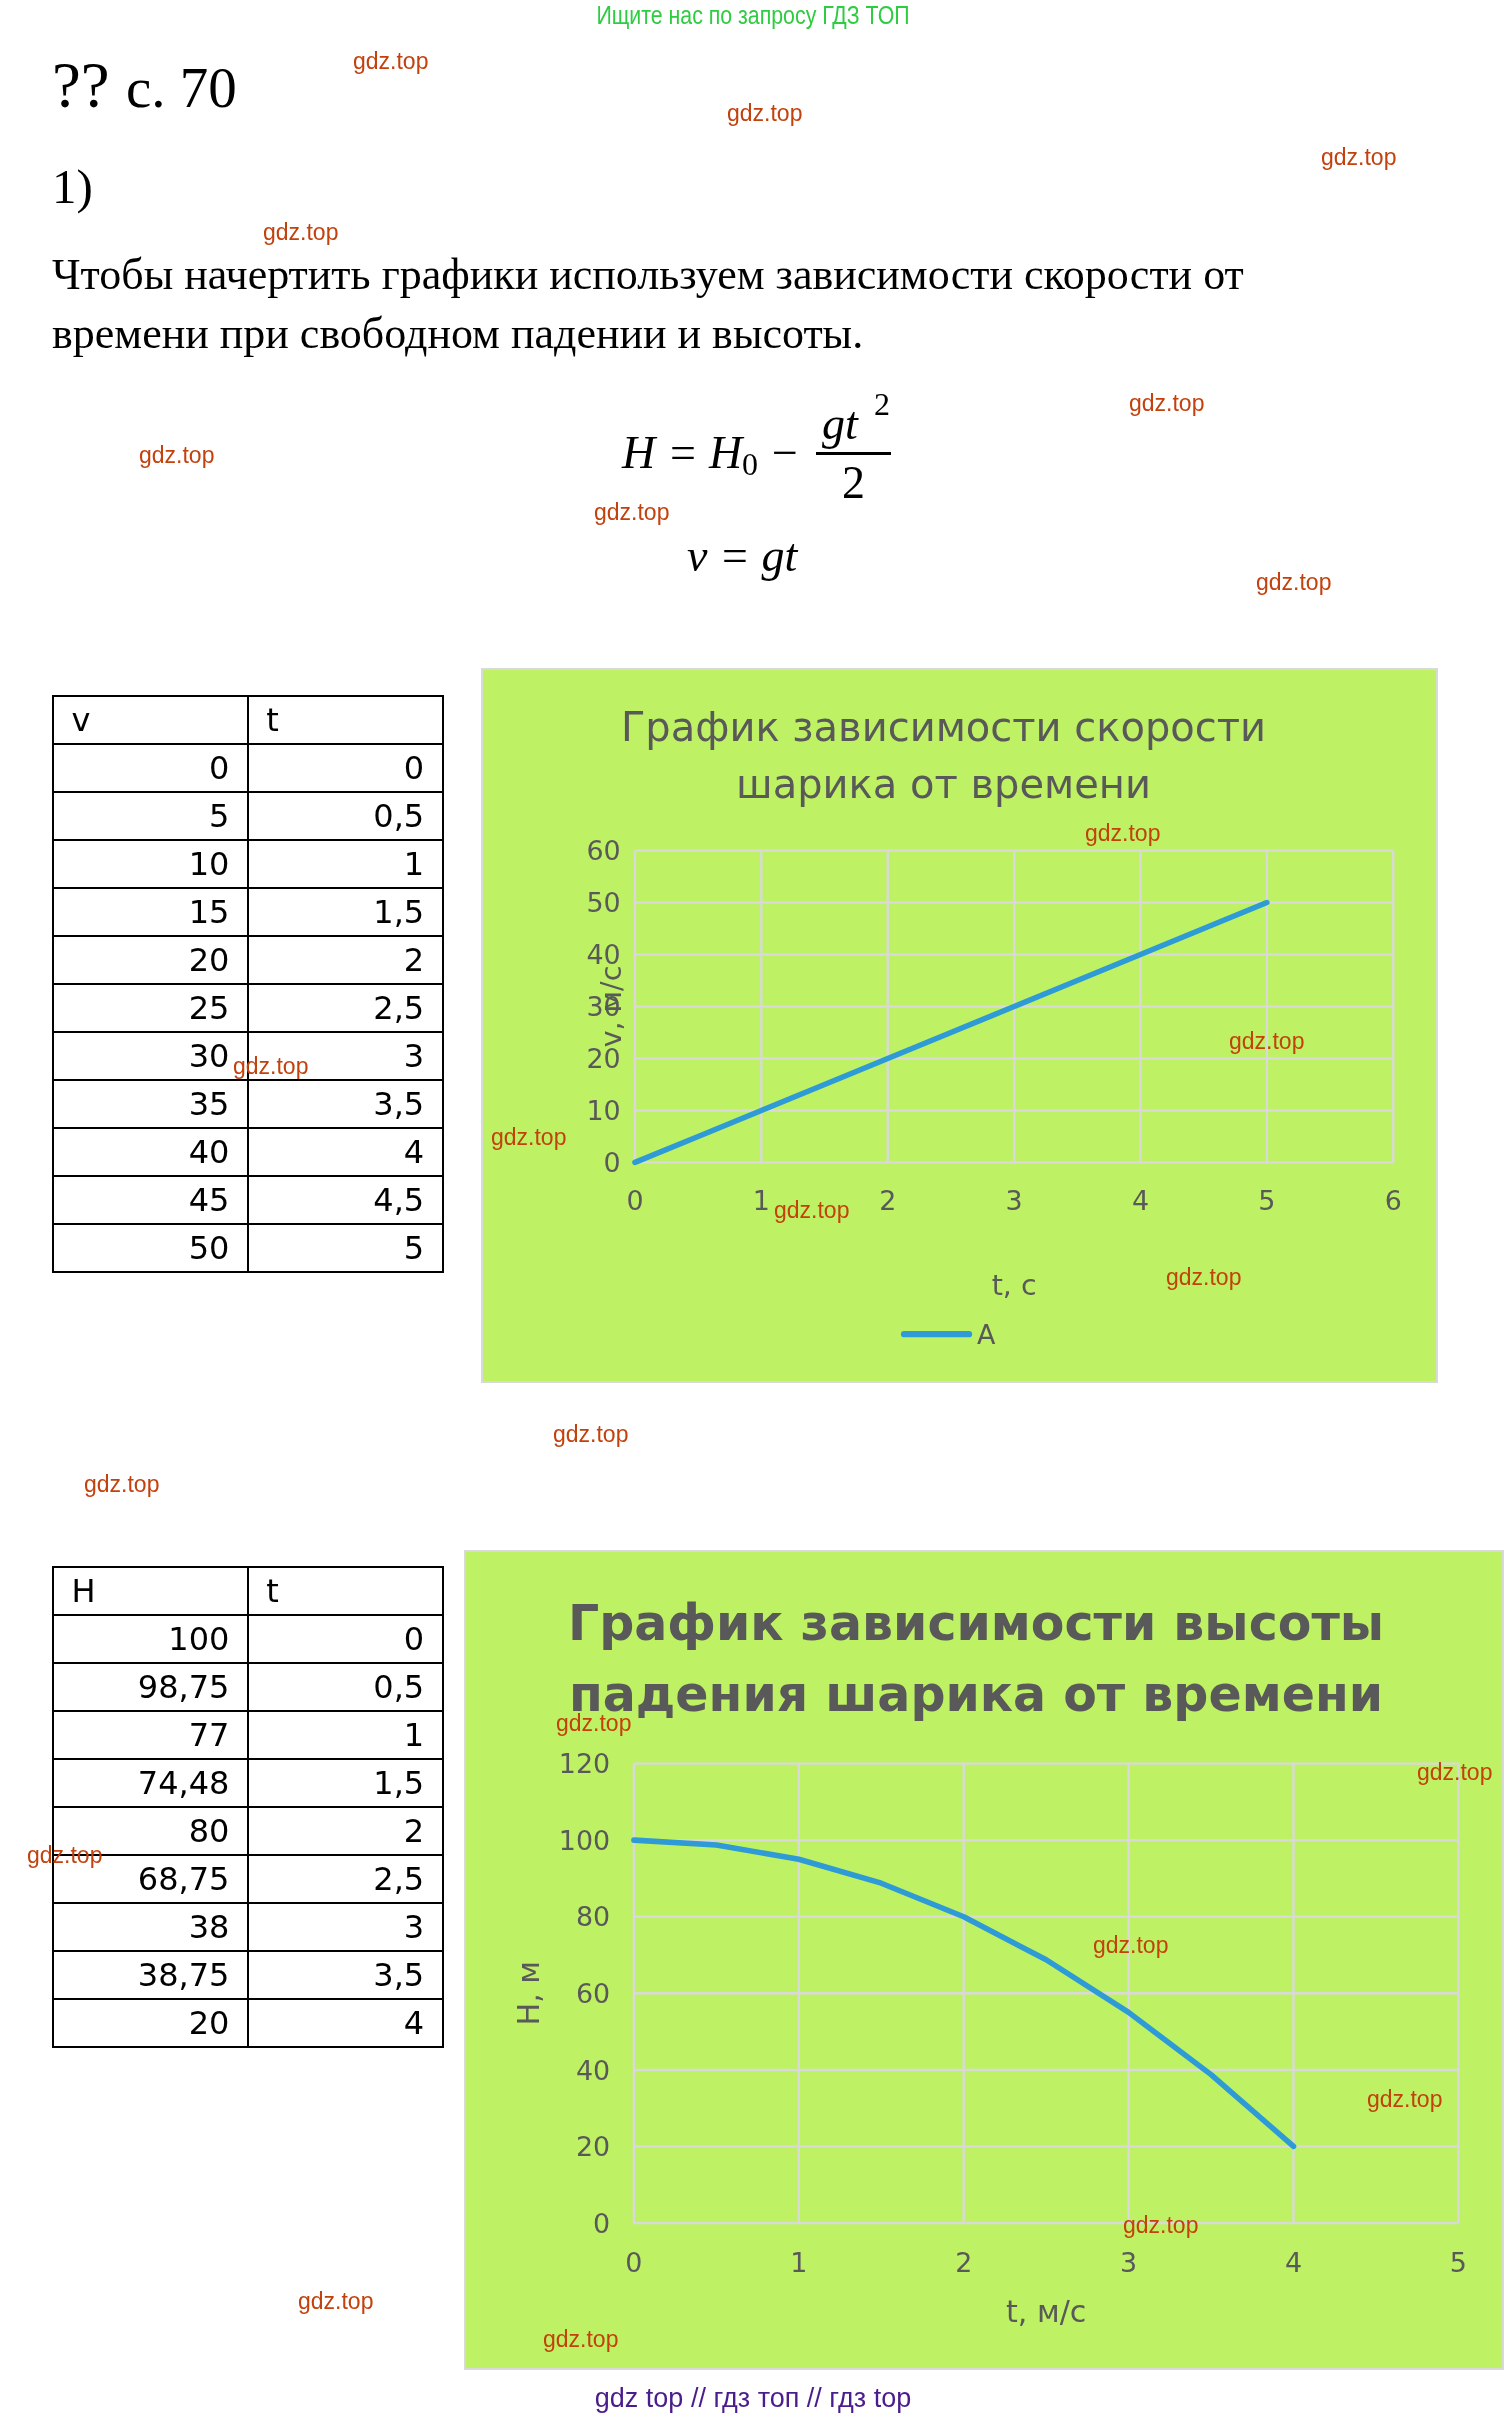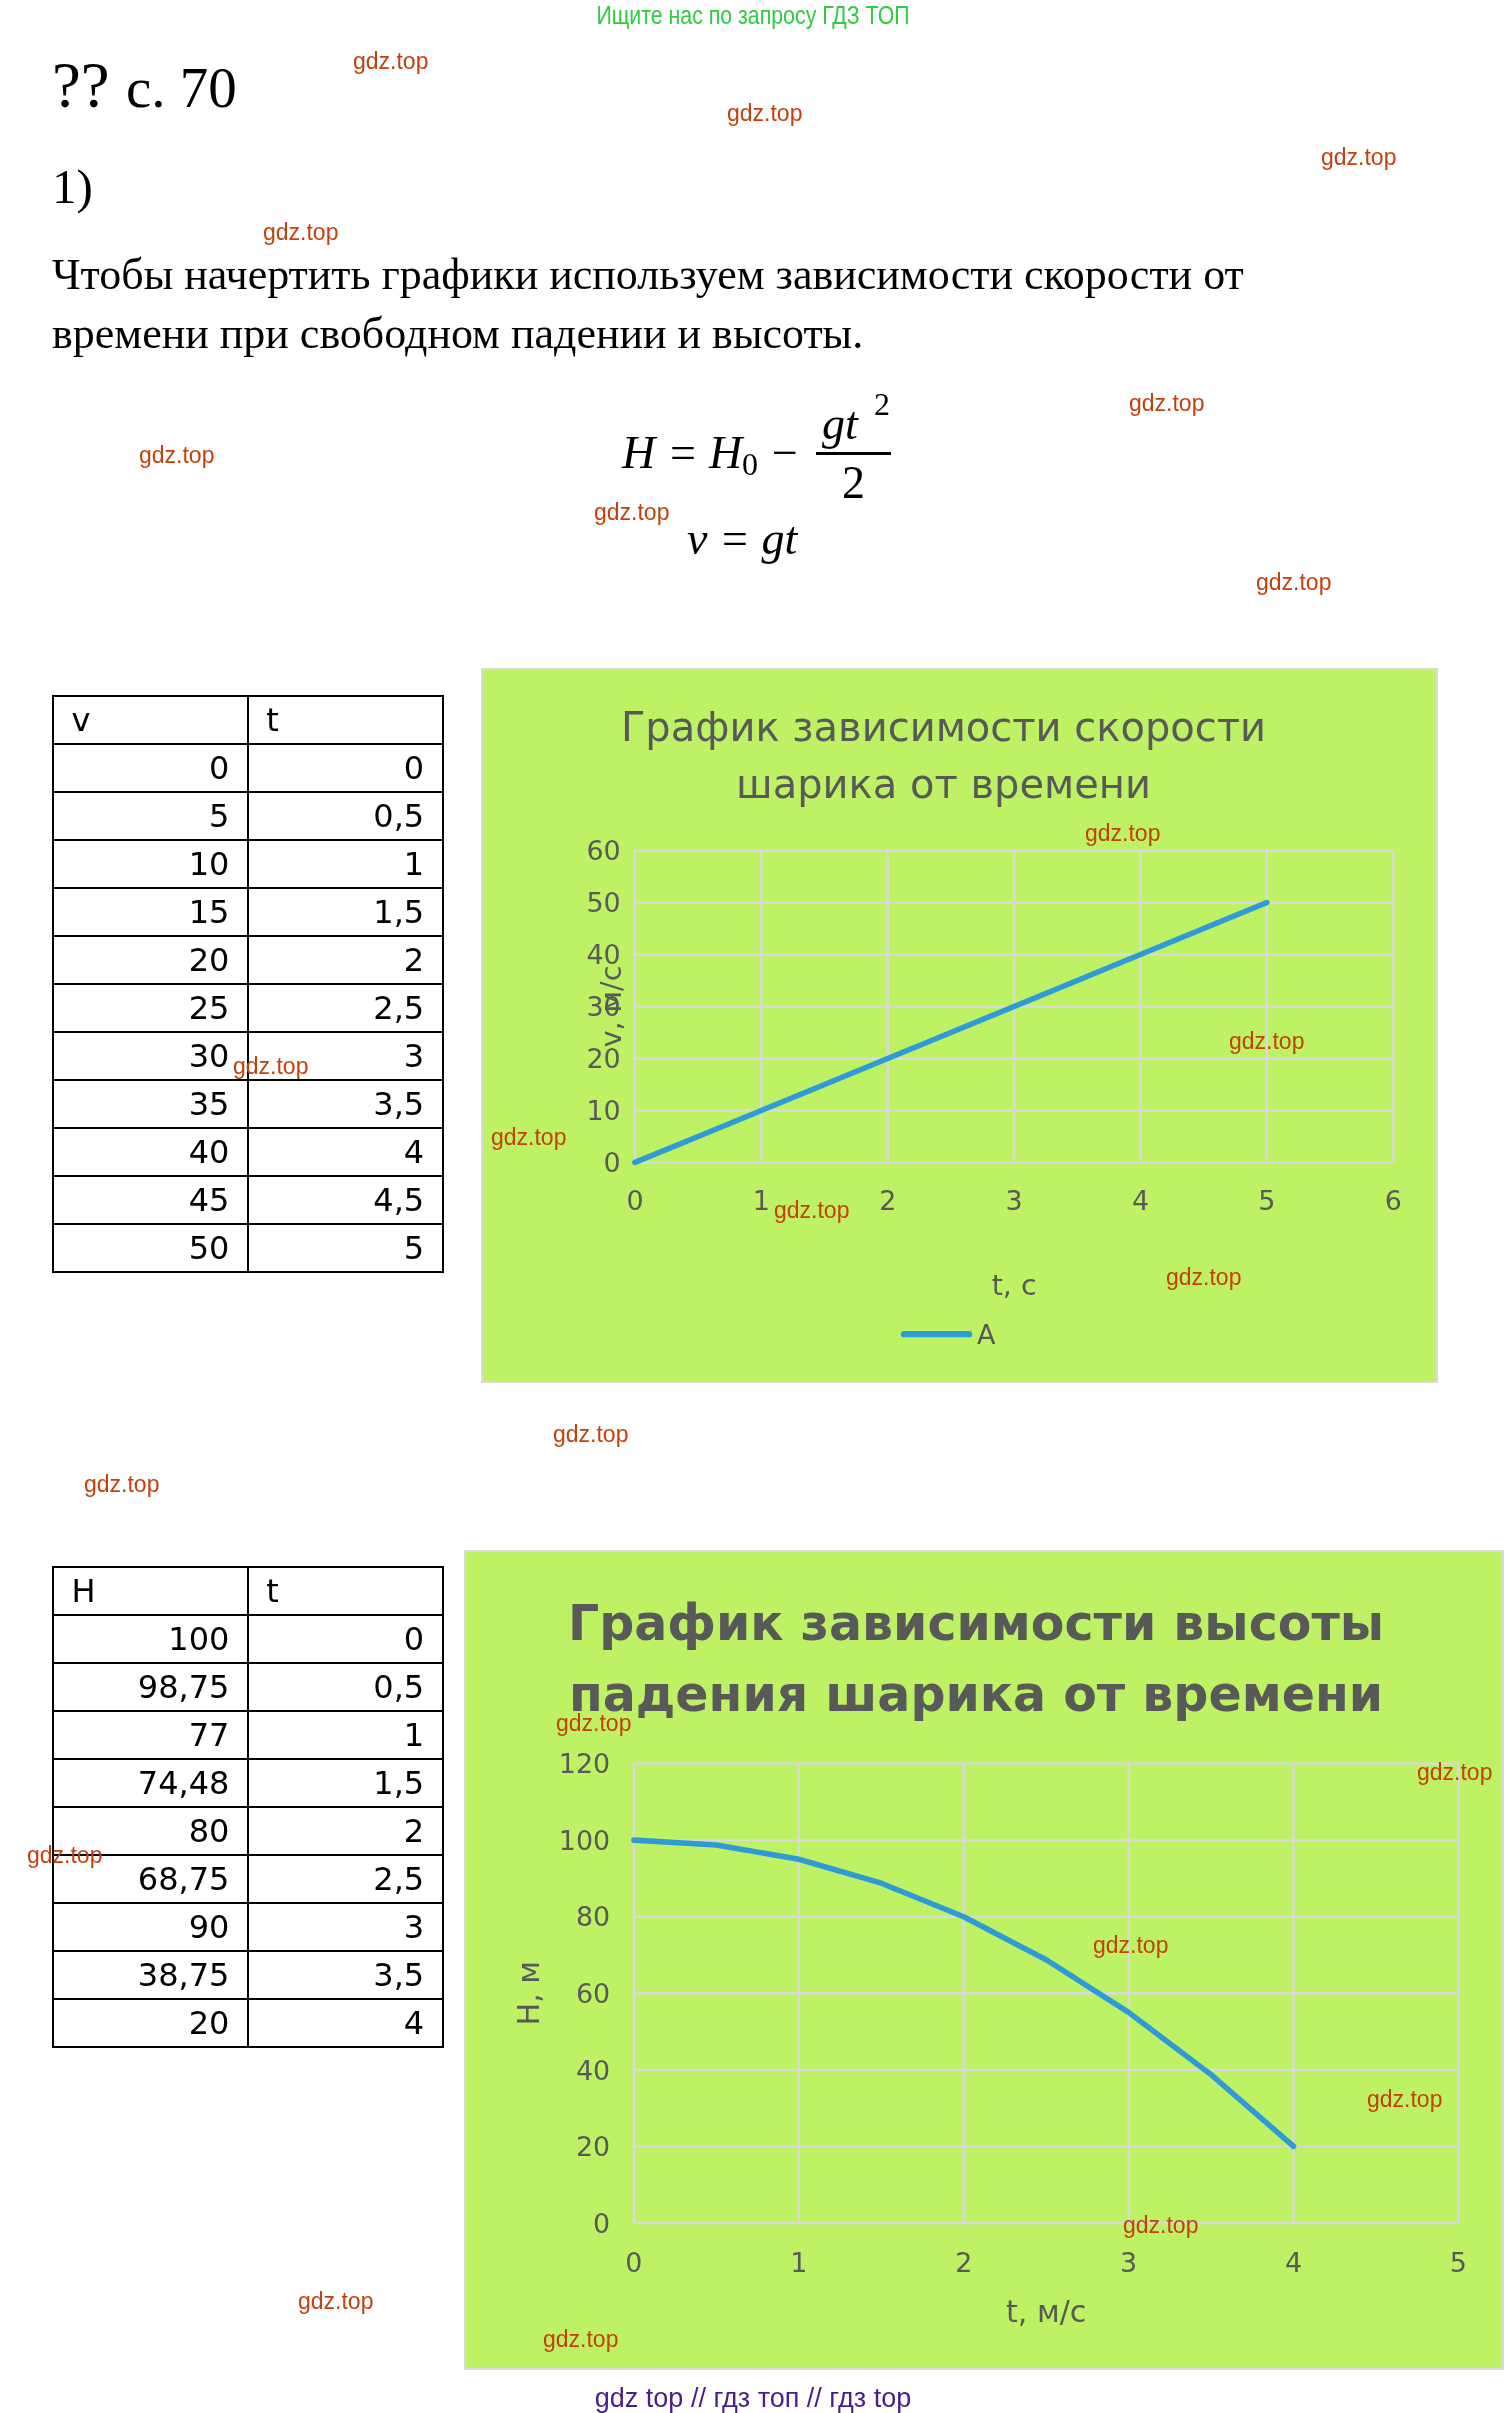--- a/index.html
+++ b/index.html
@@ -43,21 +43,21 @@
   <span style="position:absolute;left:48px;top:28.5px;font-style:normal;">=</span>
   <span style="position:absolute;left:87px;top:28.5px;">H</span>
   <span style="position:absolute;left:120px;top:49px;font-size:32px;font-style:normal;">0</span>
   <span style="position:absolute;left:150px;top:28.5px;font-style:normal;">−</span>
   <span style="position:absolute;left:200px;top:0px;">gt</span>
   <span style="position:absolute;left:252px;top:-11px;font-size:32px;font-style:normal;">2</span>
   <div style="position:absolute;left:194px;top:55px;width:75px;height:3.2px;background:#000;"></div>
   <span style="position:absolute;left:220px;top:59px;font-style:normal;">2</span>
 </div>
 
-<div class="abs math" style="left:687px;top:512px;">v = gt</div>
+<div class="abs math" style="left:687px;top:529px;">v = gt</div>
 
 <table class="dt" style="left:52px;top:695px;">
   <tbody>
       <tr class="hd">
     <td>v</td>
     <td>t</td>
   </tr>
   <tr>
         <td>0</td>
         <td>0</td>
@@ -171,21 +171,21 @@
       </tr>
   <tr>
         <td>80</td>
         <td>2</td>
       </tr>
   <tr>
         <td>68,75</td>
         <td>2,5</td>
       </tr>
   <tr>
-        <td>90</td>
+        <td>38</td>
         <td>3</td>
       </tr>
   <tr>
         <td>38,75</td>
         <td>3,5</td>
       </tr>
   <tr>
         <td>20</td>
         <td>4</td>
       </tr>

